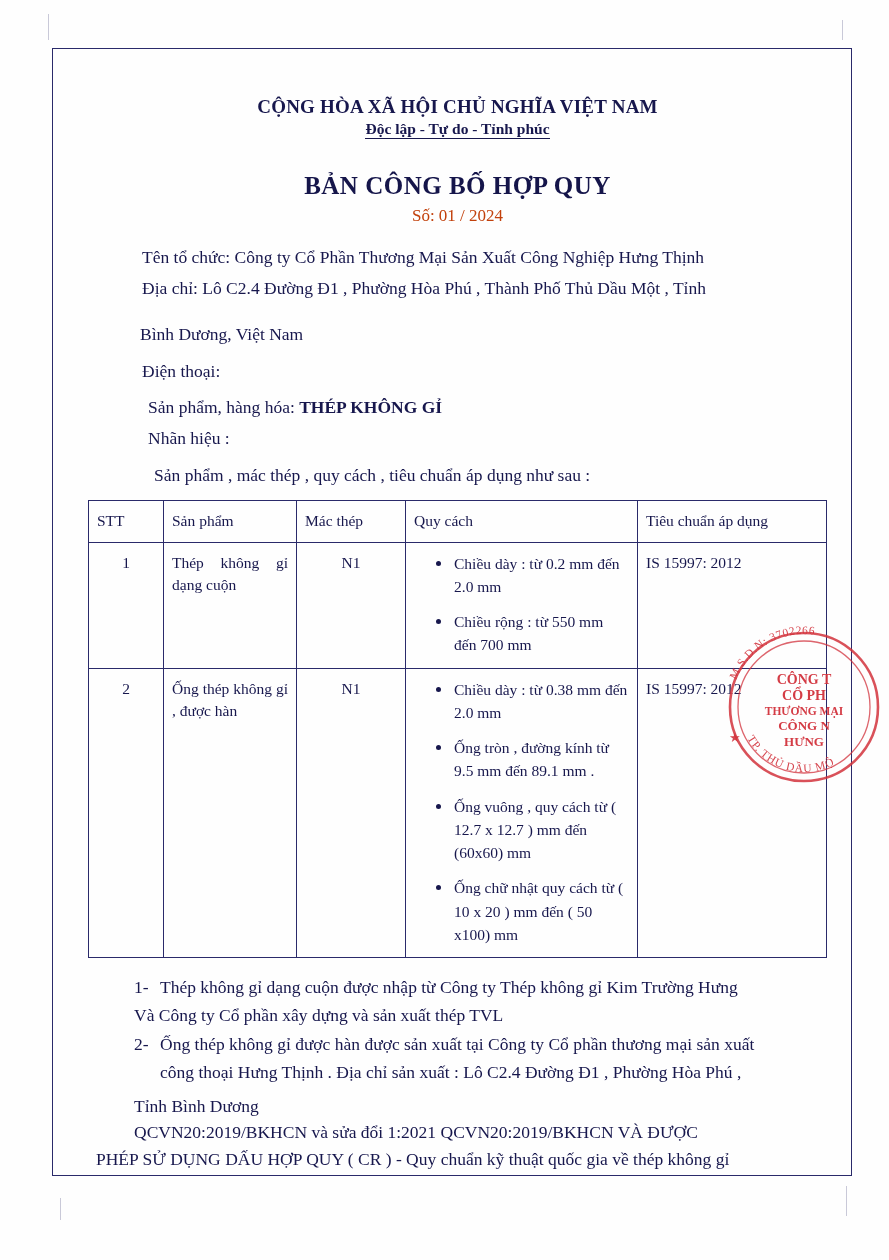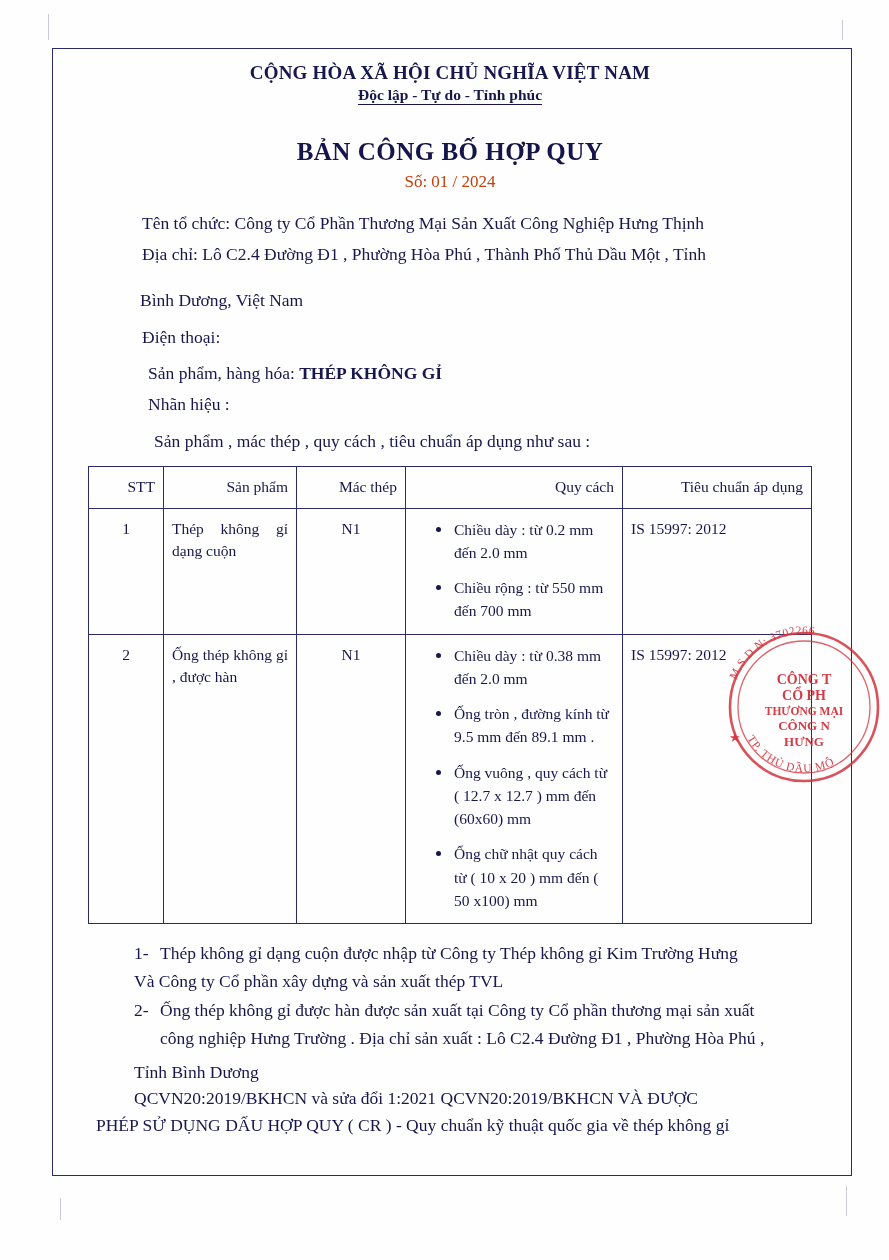--- a/index.html
+++ b/index.html
@@ -27,24 +27,24 @@
     left: 52px;
     top: 48px;
     width: 800px;
     height: 1128px;
     border: 1.5px solid #2a2a6a;
     box-sizing: border-box;
   }
   .content {
     position: absolute;
     left: 52px;
-    top: 32px;
+    top: 66px;
     width: 800px;
     box-sizing: border-box;
-    padding: 22px 40px 0 36px;
+    padding: 22px 25px 0 36px;
   }
   .national-title {
     text-align: center;
     font-weight: bold;
     font-size: 19px;
     letter-spacing: 0.2px;
     color: #17174d;
     margin: 8px 0 2px 0;
   }
   .national-sub {
@@ -94,21 +94,21 @@
   table.spec th, table.spec td {
     border: 1px solid #2a2a6a;
     vertical-align: top;
     font-size: 15.5px;
     color: #17174d;
     padding: 9px 8px;
     line-height: 1.45;
   }
   table.spec th {
     font-weight: normal;
-    text-align: right;
+    text-align: left;
   }
   .col-stt { width: 58px; text-align: center; }
   .col-prod { width: 116px; }
   .col-grade { width: 92px; text-align: center; }
   .col-spec { width: auto; }
   .col-std { width: 172px; }
   td.center { text-align: center; }
   .just { text-align: justify; }
   ul.speclist {
     margin: 0;
@@ -267,21 +267,21 @@
       <div class="note-item">
         <span class="note-num">1-</span>
         <span class="note-text">Thép không gỉ dạng cuộn được nhập từ Công ty Thép không gỉ Kim Trường Hưng</span>
       </div>
       <div class="note-cont">Và Công ty Cổ phần xây dựng và sản xuất thép TVL</div>
 
       <div class="note-item">
         <span class="note-num">2-</span>
         <span class="note-text">Ống thép không gỉ được hàn được sản xuất tại Công ty Cổ phần thương mại sản xuất</span>
       </div>
-      <div class="note-cont deep">công nghiệp Hưng Trường . Địa chỉ sản xuất : Lô C2.4 Đường Đ1 , Phường Hòa Phú ,</div>
+      <div class="note-cont deep">công thoại Hưng Thịnh . Địa chỉ sản xuất : Lô C2.4 Đường Đ1 , Phường Hòa Phú ,</div>
     </div>
 
     <div class="footer-para">Tỉnh Bình Dương</div>
     <div class="footer-just">QCVN20:2019/BKHCN và sửa đổi 1:2021  QCVN20:2019/BKHCN VÀ ĐƯỢC</div>
     <div class="footer-just l2" style="padding-left:8px;">PHÉP SỬ DỤNG DẤU HỢP QUY ( CR ) -  Quy chuẩn kỹ thuật quốc gia về thép không gỉ</div>
 
   </div>
 
   <div class="stamp">
     <svg width="190" height="190" viewBox="0 0 190 190" xmlns="http://www.w3.org/2000/svg">

